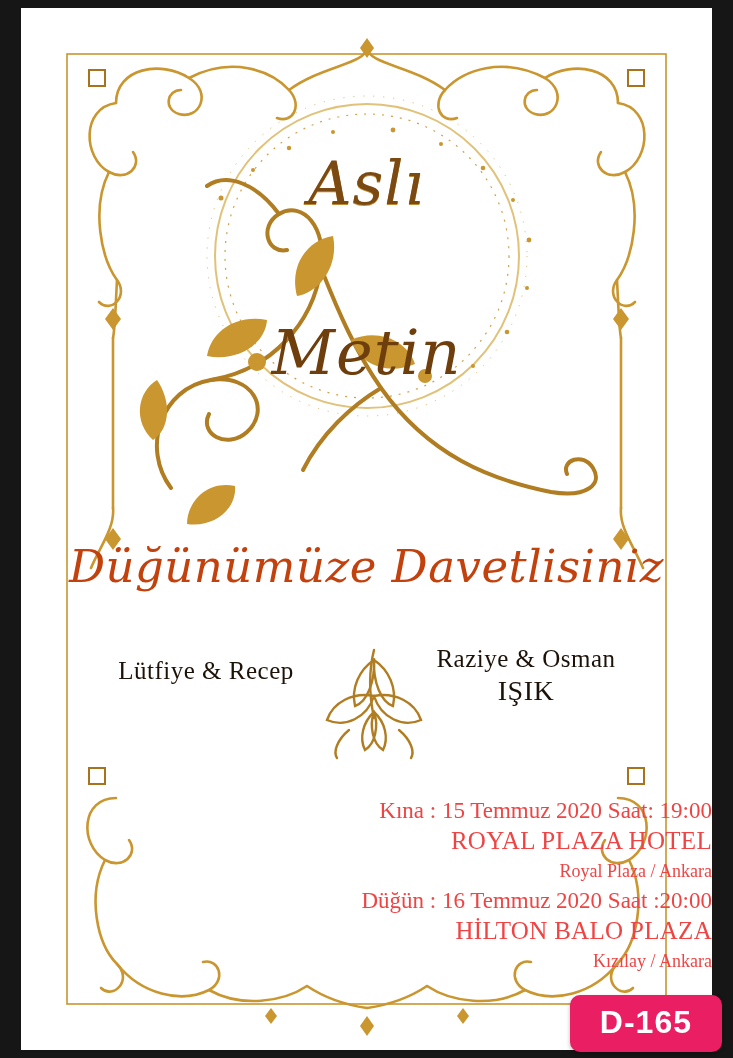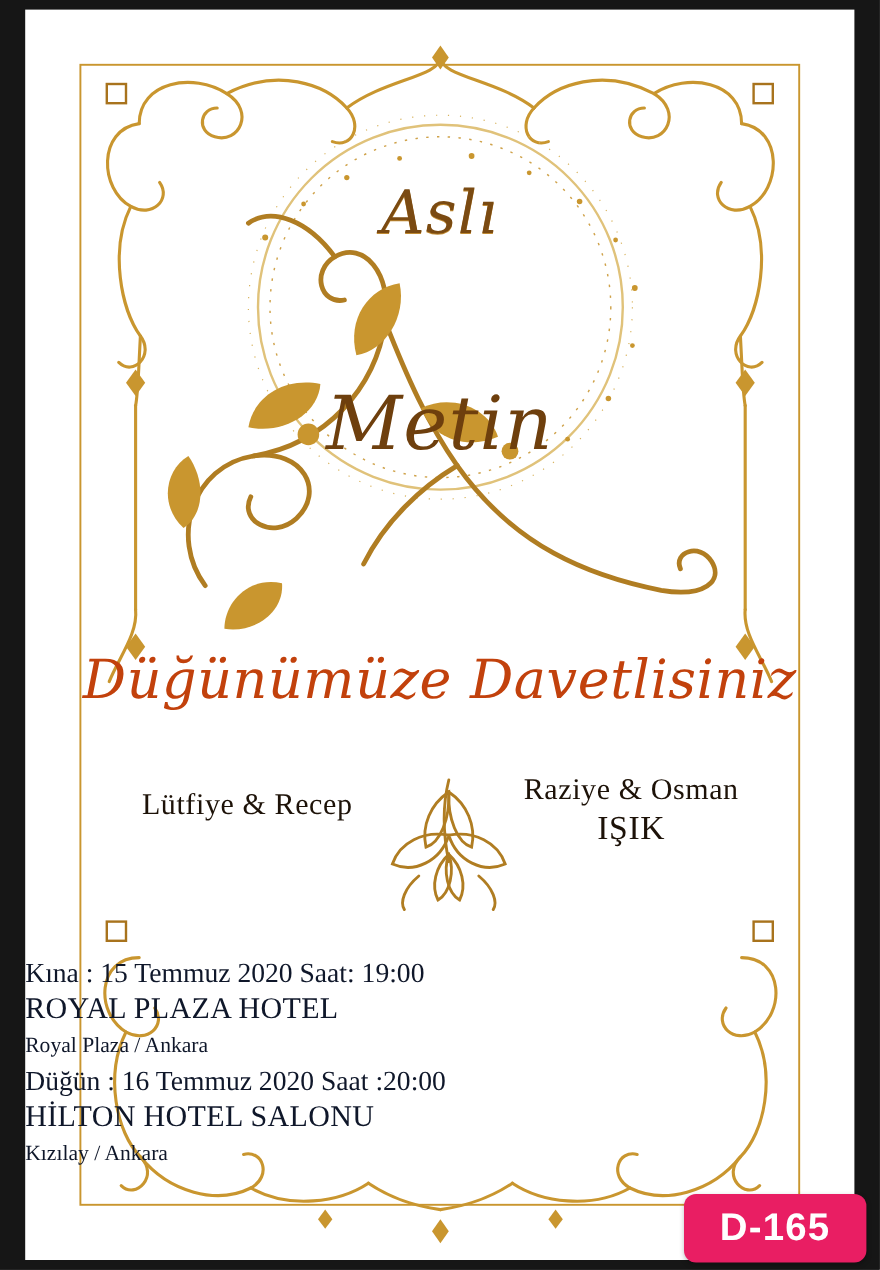--- a/index.html
+++ b/index.html
@@ -54,21 +54,21 @@
     height: 450px;
   }
   .name-bride {
     position: absolute;
     left: 0;
     top: 60px;
     width: 691px;
     text-align: center;
     font-family: "DejaVu Serif", serif;
     font-style: italic;
-    font-size: 50px;
+    font-size: 60px;
     color: #7a4a12;
     letter-spacing: 1px;
     text-shadow: 0 1px 0 #c08a32;
   }
   .name-groom {
     position: absolute;
     left: 0;
     top: 228px;
     width: 691px;
     text-align: center;
@@ -124,23 +124,23 @@
     top: -10px;
     width: 130px;
     height: 130px;
   }
   
   #details {
     position: absolute;
     left: 0;
     top: 788px;
     width: 691px;
-    text-align: left;
+    text-align: right;
     font-family: "Liberation Serif", serif;
-    color: #0f172a;
+    color: #ef4444;
   }
   #details div { line-height: 30px; white-space: nowrap; }
   .d-line { font-size: 23px; }
   .d-venue { font-size: 25px; letter-spacing: 0.3px; }
   .d-sub { font-size: 18px; }
   
   #code-badge {
     position: absolute;
     right: 11px;
     bottom: 6px;
@@ -285,21 +285,21 @@
         <div class="couple">Raziye &amp; Osman</div>
         <div class="surname">IŞIK</div>
       </div>
     </div>
 
     <div id="details">
       <div class="d-line">Kına : 15 Temmuz 2020  Saat: 19:00</div>
       <div class="d-venue">ROYAL PLAZA HOTEL</div>
       <div class="d-sub">Royal Plaza / Ankara</div>
       <div class="d-line">Düğün : 16 Temmuz 2020 Saat :20:00</div>
-      <div class="d-venue">HİLTON HOTEL SALONU</div>
+      <div class="d-venue">HİLTON BALO PLAZA</div>
       <div class="d-sub">Kızılay / Ankara</div>
     </div>
 
   </div>
 
   <div id="code-badge">D-165</div>
 
 </div>
 
 </body></html>

